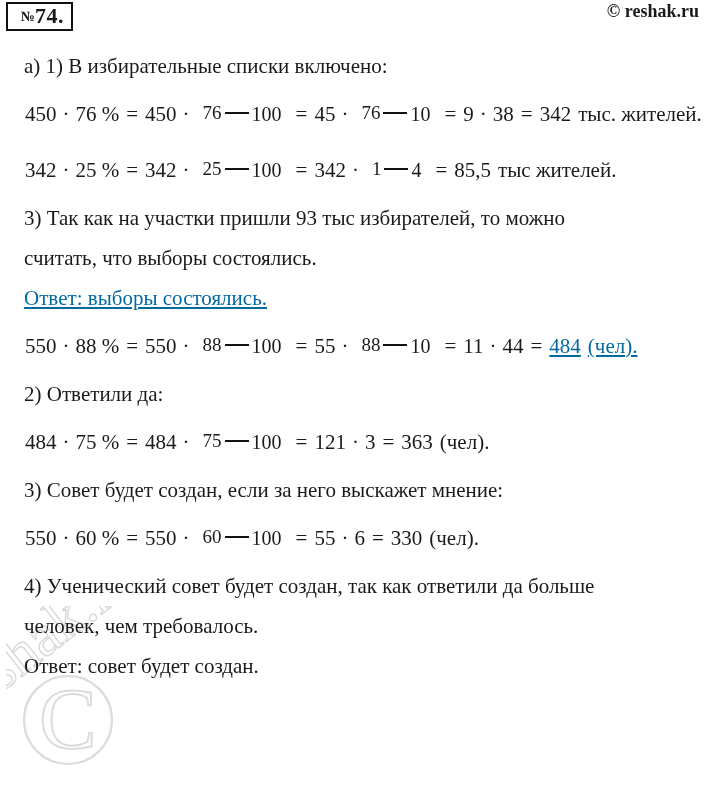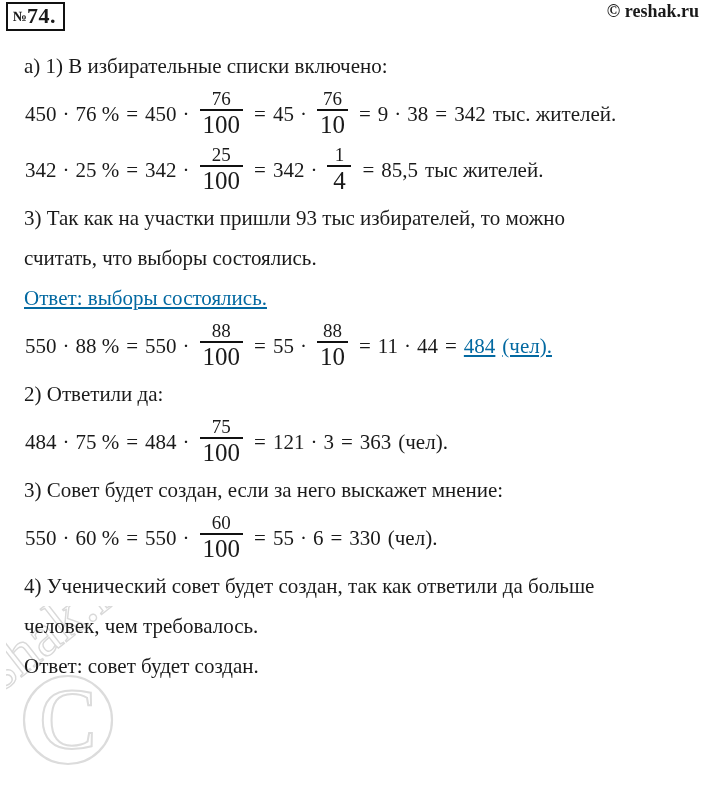--- a/index.html
+++ b/index.html
@@ -19,21 +19,21 @@
   
   #header {
     position: relative;
     height: 46px;
   }
   #task-badge {
     position: absolute;
     left: 6px;
     top: 2px;
     border: 2px solid #111;
-    padding: 1px 7px 2px 5px;
+    padding: 1px 7px 2px 13px;
     line-height: 1;
     white-space: nowrap;
   }
   #task-badge .num-sign {
     font-size: 14px;
     font-weight: 700;
     vertical-align: 2px;
   }
   #task-badge .num-val {
     font-size: 22px;
@@ -78,41 +78,41 @@
     margin: 0 6px;
   }
   .op.dot {
     margin: 0 5px;
     font-size: 21px;
   }
 
   
   .frac {
     display: inline-flex;
-    flex-direction: column;
+    flex-direction: row;
     align-items: center;
     vertical-align: middle;
     margin: 0 5px;
     line-height: 1;
     position: relative;
     top: -1px;
   }
   .frac .num {
     font-size: 19px;
     padding: 0 3px 1px 3px;
   }
   .frac .bar {
     display: block;
     width: 100%;
     min-width: 24px;
     height: 2px;
     background: #111;
   }
   .frac .den {
-    font-size: 25px;
+    font-size: 20px;
     padding: 1px 3px 0 3px;
   }
 
   
   .faded { color: #0369a1; text-decoration: underline; }
 
   
   #watermark {
     position: absolute;
     left: 6px;

